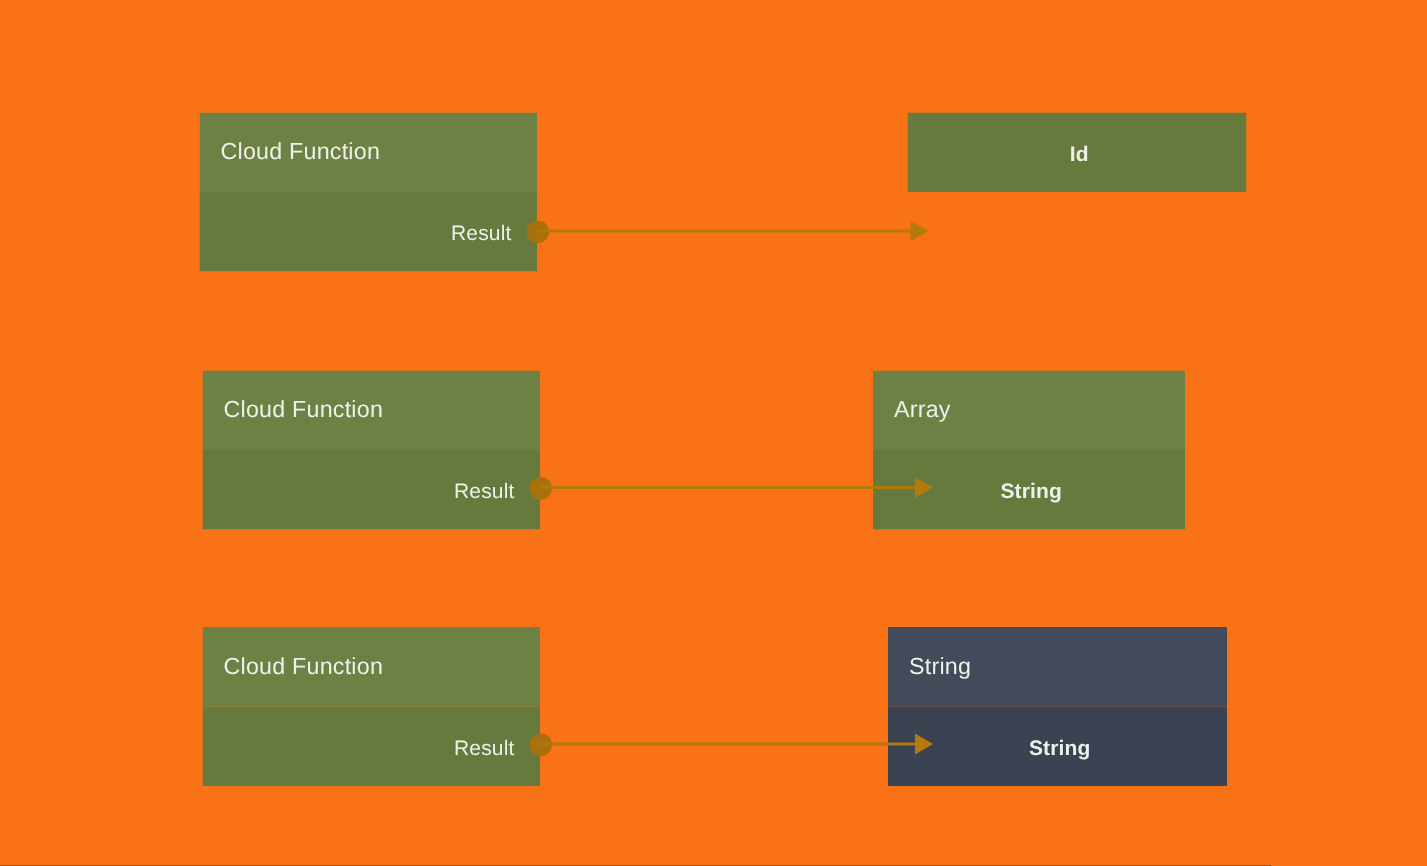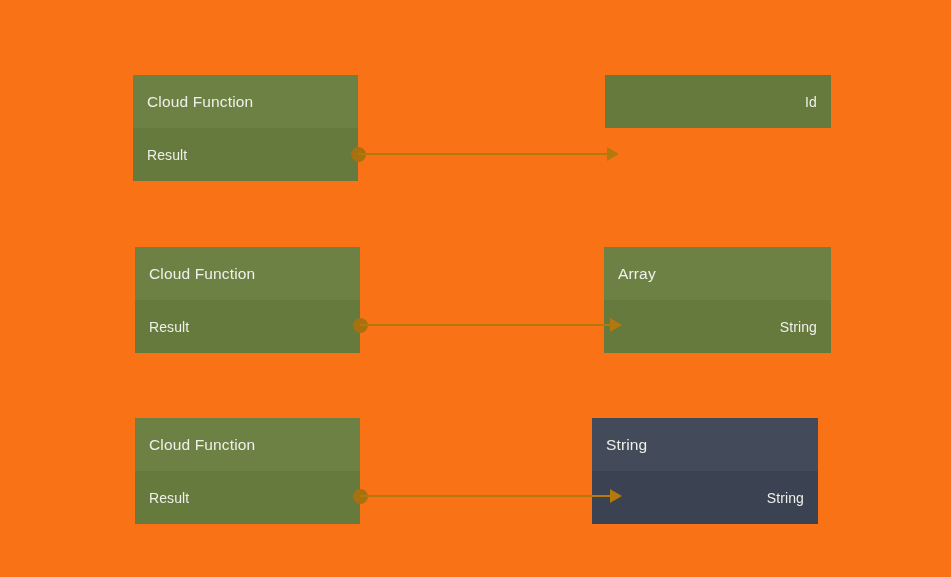--- a/index.html
+++ b/index.html
@@ -37,26 +37,27 @@
   }
   .node-body {
     box-sizing: border-box;
     display: flex;
     align-items: center;
     font-size: 14px;
     letter-spacing: 0.1px;
     color: #eef0ea;
   }
   .node-body.out {
-    justify-content: flex-start;
+    justify-content: flex-end;
     padding: 0 17px 0 14px;
   }
   .node-body.in {
-    justify-content: flex-end;
+    justify-content: center;
     padding: 0 14px 0 17px;
+    font-weight: bold;
   }
 
   
   .skin-green .node-header { background: #6e8144; }
   .skin-green .node-body   { background: #667a3e; }
   
   .skin-slate .node-header { background: #434a5a; }
   .skin-slate .node-body   { background: #3b4251; }
 
   .port-dot {
@@ -95,21 +96,21 @@
     </div>
     <div class="port-dot" style="background: rgb(168, 113, 13); width: 15px; height: 15px; left: 351px; top: 147px;"></div>
     <div class="edge-line" style="background: rgb(180, 121, 12); left: 358px; top: 153px; width: 253px;"></div>
     <div class="edge-arrow" style="border-left-color: rgb(180, 121, 12); left: 607px; top: 147px;"></div>
     <div class="node skin-green" style="left: 135px; top: 247px; width: 225px; height: 106px;">
       <div class="node-header" style="height: 53px;">Cloud Function</div>
       <div class="node-body out" style="height: 53px;">
         <span>Result</span>
       </div>
     </div>
-    <div class="node skin-green" style="left: 604px; top: 247px; width: 227px; height: 106px;">
+    <div class="node skin-green" style="left: 582px; top: 247px; width: 208px; height: 106px;">
       <div class="node-header" style="height: 53px;">Array</div>
       <div class="node-body in" style="height: 53px;">
         <span>String</span>
       </div>
     </div>
     <div class="port-dot" style="background: rgb(168, 113, 13); width: 15px; height: 15px; left: 353px; top: 318px;"></div>
     <div class="edge-line" style="background: rgb(180, 121, 12); left: 360px; top: 324px; width: 254px;"></div>
     <div class="edge-arrow" style="border-left-color: rgb(180, 121, 12); left: 610px; top: 318px;"></div>
     <div class="node skin-green" style="left: 135px; top: 418px; width: 225px; height: 106px;">
       <div class="node-header" style="height: 53px;">Cloud Function</div>

